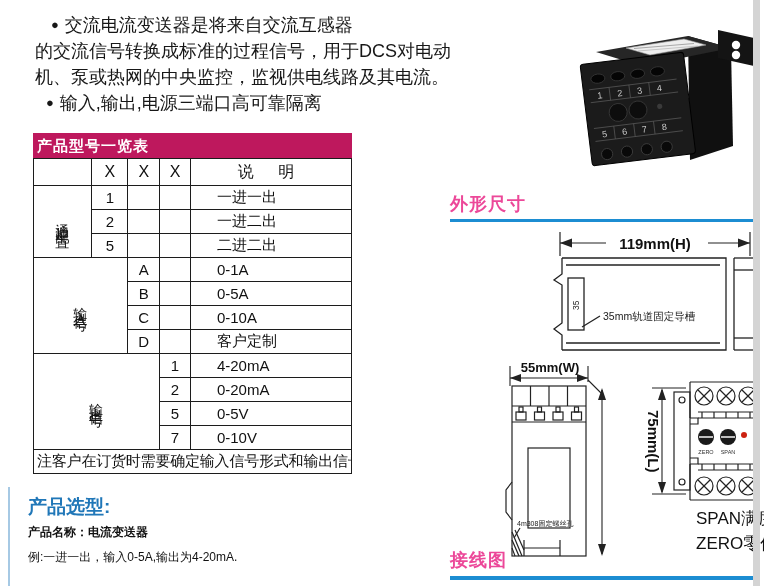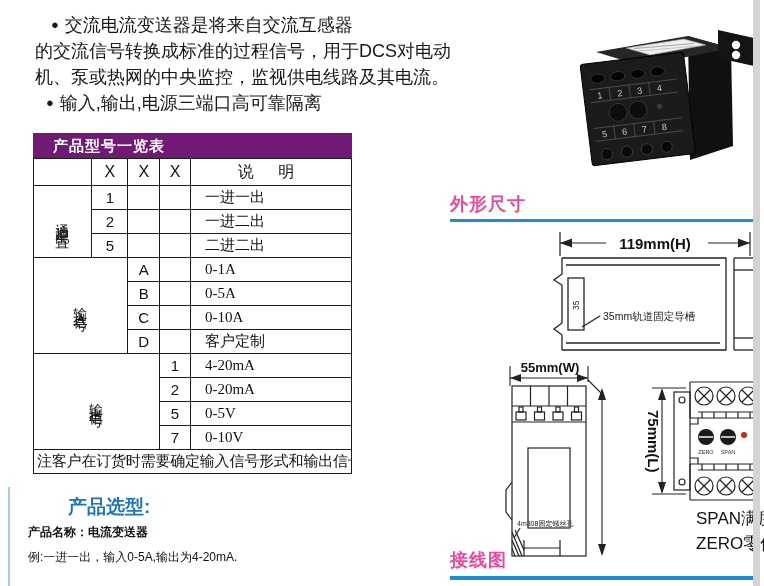--- a/index.html
+++ b/index.html
@@ -10,36 +10,36 @@
     color:#1a1a1a;
   }
   .abs { position:absolute; }
 
   
   .intro-line { font-size:18px; line-height:24px; color:#171717; font-weight:500; white-space:nowrap; }
   .bullet { font-size:13px; vertical-align:2px; margin-right:6px; }
 
   
   .tbl-wrap { left:33px; top:133px; width:319px; }
-  .tbl-title { height:25px; line-height:25px; background:#701a75; color:#fff;
-    font-size:15px; font-weight:bold; padding-left:20px; letter-spacing:1px; }
+  .tbl-title { height:25px; line-height:25px; background:#be185d; color:#fff;
+    font-size:15px; font-weight:bold; padding-left:4px; letter-spacing:1px; }
   table.model { border-collapse:collapse; width:319px; table-layout:fixed; background:#fff; }
   table.model td { border:1.5px solid #1c1c1c; height:24px; font-size:15px; color:#111;
     overflow:hidden; white-space:nowrap; }
   table.model tr.hdr td { height:27px; text-align:center; font-size:16px; }
   td.xcode { text-align:center; }
-  td.desc { padding-left:14px;font-family:Liberation Serif, serif; }
+  td.desc { padding-left:26px; }
   td.cat { text-align:center; vertical-align:middle; }
   td.cat span { writing-mode:vertical-lr; text-orientation:upright; font-size:14px;
     letter-spacing:4px; line-height:1; display:inline-block; }
   td.hdesc { text-align:center; letter-spacing:10px; }
   td.note { font-size:9.4px; padding:2px 2px 2px 3px; letter-spacing:-0.2px; color:#222; height:21px; }
 
   
-  .sel-heading { font-size:19px; font-weight:bold; color:#2077b8;margin-left:40px; }
+  .sel-heading { font-size:19px; font-weight:bold; color:#2077b8; }
   .sel-line { font-size:12px; color:#111; font-weight:500; white-space:nowrap; }
   .left-accent { width:2px; background:#a6c9e4; }
 
   
   .col-heading { font-size:18px; font-weight:bold; color:#ec4899; letter-spacing:1px; }
   .heading-rule { height:3px; background:#1c8dd2; }
 
   .pot-note { font-size:17px; line-height:25px; color:#111; font-weight:500; white-space:nowrap; }
 
   

